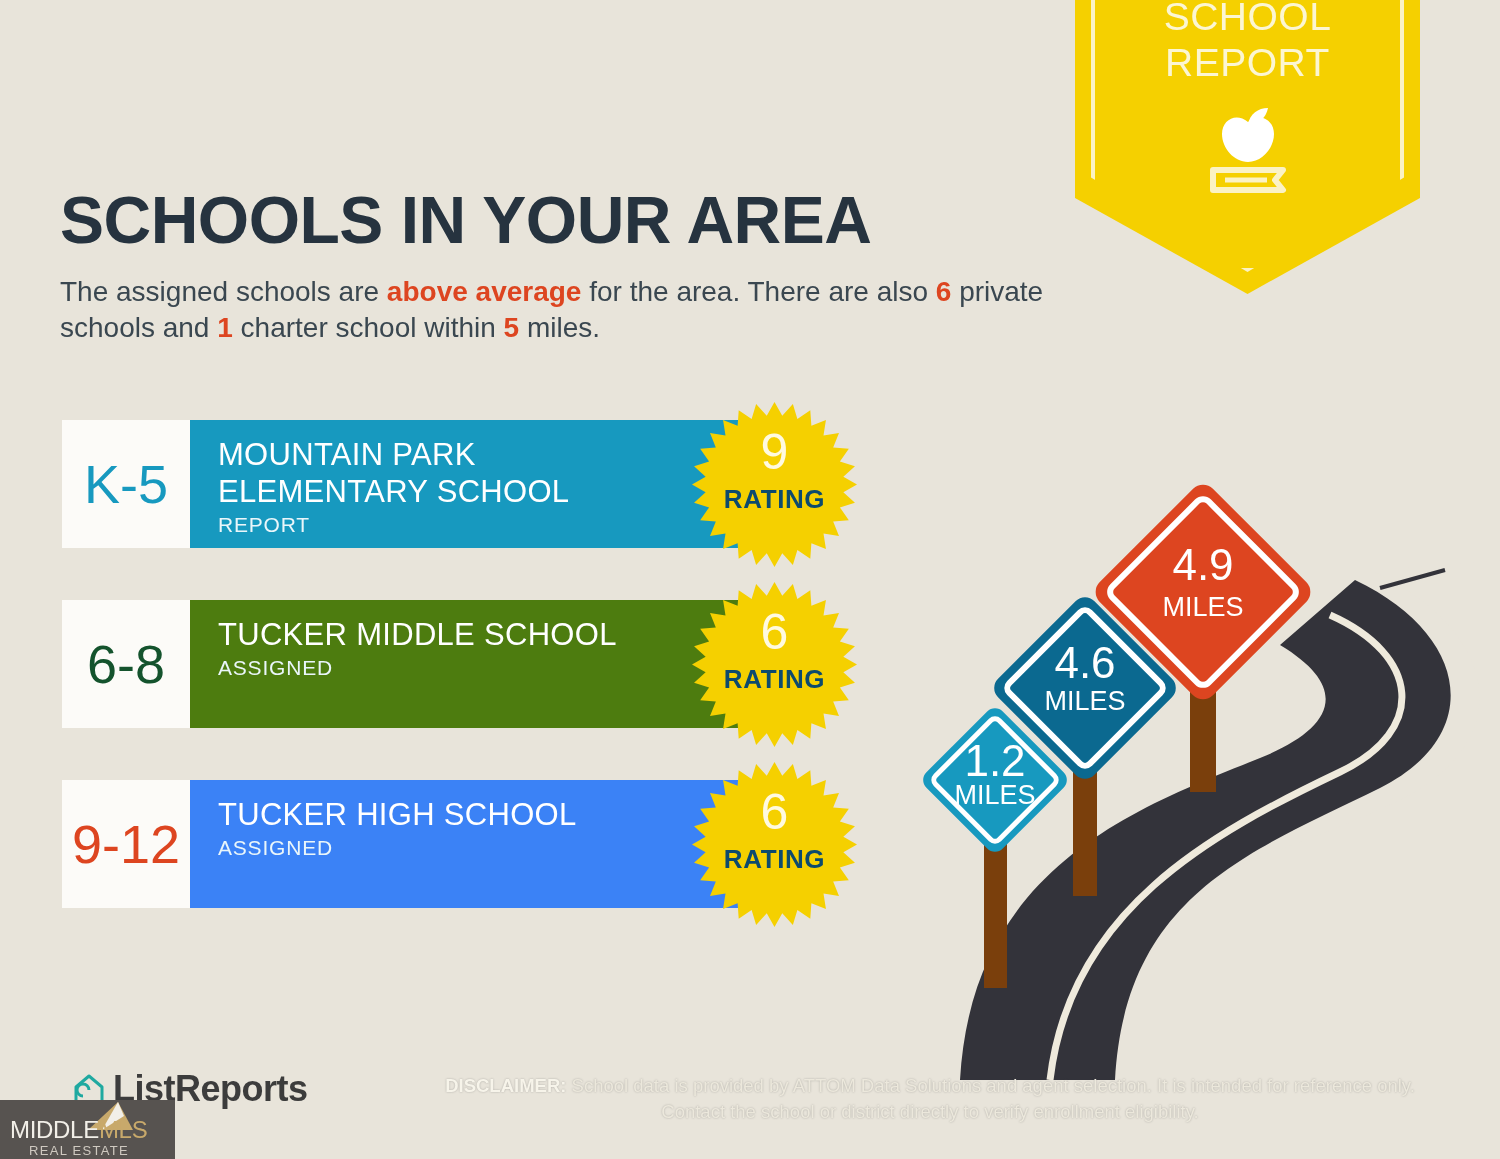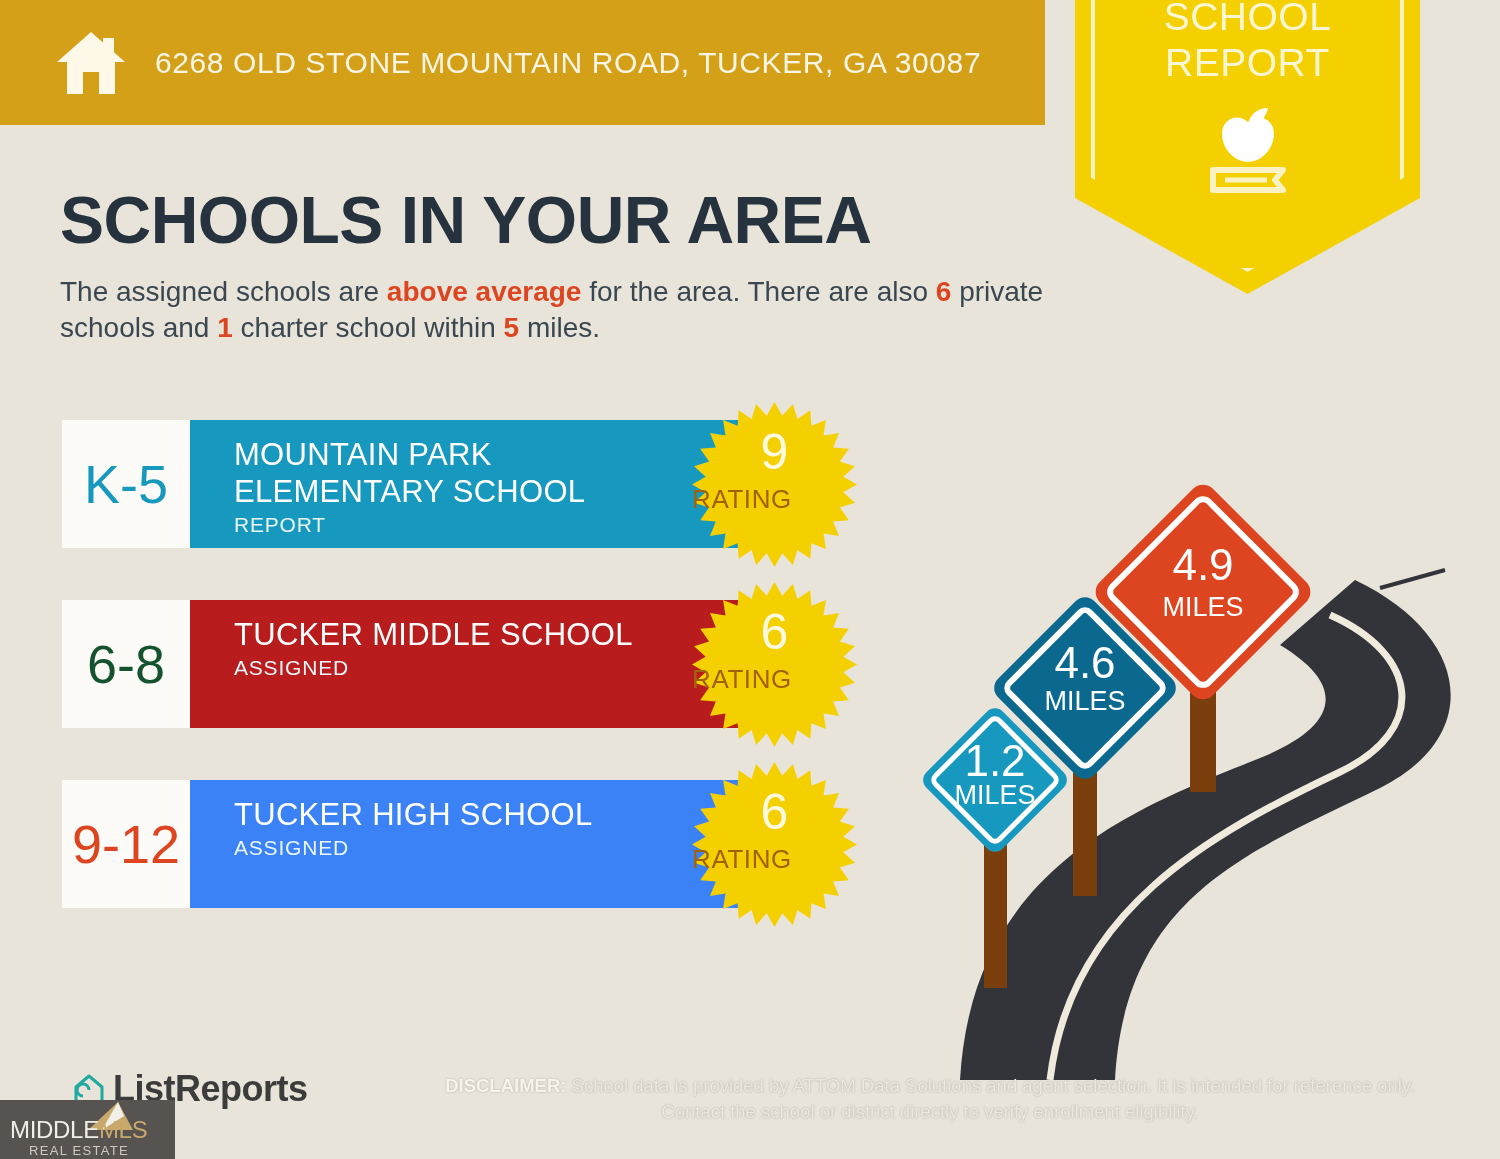--- a/index.html
+++ b/index.html
@@ -68,42 +68,42 @@
   .grade-box {
     position: absolute; left: 0; top: 0;
     width: 128px; height: 128px;
     background: #FCFBF8;
     display: flex; align-items: center; justify-content: center;
   }
   .grade-text { font-size: 54px; }
   .name-bar {
     position: absolute; left: 128px; top: 0;
     width: 565px; height: 128px;
-    padding: 16px 0 0 44px;
+    padding: 16px 0 0 28px;
   }
   .school-name {
     color: #FFFFFF; font-size: 31px; line-height: 37px;
     letter-spacing: 0.3px; max-width: 430px;
   }
   .school-status {
     color: #EAF6FA; font-size: 21px; letter-spacing: 0.8px;
     margin-top: 3px;
   }
   .rating-badge {
     position: absolute; left: 630px; top: -18px;
     width: 165px; height: 165px;
   }
   .rating-badge svg { position: absolute; left: 0; top: 0; }
   .rating-num {
     position: absolute; left: 0; top: 24px; width: 165px;
     text-align: center; color: #FFFAE0; font-size: 50px; line-height: 52px;
   }
   .rating-label {
     position: absolute; left: 0; top: 82px; width: 165px;
-    text-align: left; color: #a16207; font-size: 26px; letter-spacing: 0.6px;
+    text-align: center; color: #0c4a6e; font-size: 26px; letter-spacing: 0.6px; font-weight: bold;
   }
 
   
   .road-scene { position: absolute; left: 900px; top: 440px; width: 600px; height: 640px; }
   .sign-text-num { font-size: 44px; fill: #FFFFFF; }
   .sign-text-unit { font-size: 27px; fill: #FFFFFF; }
 
   
   .footer-logo { position: absolute; left: 72px; top: 1068px; display: flex; align-items: center; font-weight: bold; }
   .lr-mark { width: 34px; height: 34px; margin-right: 7px; }
@@ -125,27 +125,20 @@
   .gmls-georgia { color: #F2EFE8; }
   .gmls-mls { color: #C8A96B; }
   .gmls-sub { position: absolute; left: 29px; top: 43px; font-size: 13px; color: #CFC9C0; letter-spacing: 1.3px; }
   .gmls-roof { position: absolute; left: 88px; top: 0px; width: 70px; height: 30px; }
 </style>
 </head>
 <body>
 
 <div id="page">
 
-  <div class="header-bar">
-    <svg class="house-icon" viewBox="0 0 72 66">
-      <path d="M36 2 L70 32 L60 32 L60 64 L44 64 L44 42 L28 42 L28 64 L12 64 L12 32 L2 32 Z" fill="#FDF8E8"></path>
-      <rect x="48" y="8" width="11" height="17" fill="#FDF8E8"></rect>
-    </svg>
-    <div class="address">6268 OLD STONE MOUNTAIN ROAD, TUCKER, GA 30087</div>
-  </div>
 
   <div class="badge-banner">
     <div class="badge-inner-border"></div>
     <div class="badge-title">
       <span>SCHOOL</span><br>
       <span>REPORT</span>
     </div>
     <svg class="badge-emblem" width="130" height="98" viewBox="0 0 130 98">
       <path d="M65 22 c-12 -10 -26 -2 -26 12 c0 14 12 28 26 28 c14 0 26 -14 26 -28 c0 -14 -14 -22 -26 -12 z" fill="#FFFFFF"></path>
       <path d="M65 24 c2 -10 10 -16 20 -16 c-2 10 -9 16 -20 16 z" fill="#FFFFFF"></path>
@@ -175,21 +168,21 @@
         </svg>
         <div class="rating-num">9</div>
         <div class="rating-label">RATING</div>
       </div>
     </div>
 
     <div class="school-row">
       <div class="grade-box">
         <span class="grade-text" id="g1" style="color: #14532d;">6-8</span>
       </div>
-      <div class="name-bar" id="bar1" style="background: #b91c1c;">
+      <div class="name-bar" id="bar1" style="background: #4d7c0f;">
         <div class="school-name">TUCKER MIDDLE SCHOOL</div>
         <div class="school-status">ASSIGNED</div>
       </div>
       <div class="rating-badge">
         <svg width="165" height="165" viewBox="0 0 100 100">
           <polygon class="star" points="50.00,0.00 54.70,8.26 61.13,1.25 63.87,10.36 71.69,4.95 72.35,14.44 81.17,10.91 79.70,20.30 89.09,18.83 85.56,27.65 95.05,28.31 89.64,36.13 98.75,38.87 91.74,45.30 100.00,50.00 91.74,54.70 98.75,61.13 89.64,63.87 95.05,71.69 85.56,72.35 89.09,81.17 79.70,79.70 81.17,89.09 72.35,85.56 71.69,95.05 63.87,89.64 61.13,98.75 54.70,91.74 50.00,100.00 45.30,91.74 38.87,98.75 36.13,89.64 28.31,95.05 27.65,85.56 18.83,89.09 20.30,79.70 10.91,81.17 14.44,72.35 4.95,71.69 10.36,63.87 1.25,61.13 8.26,54.70 0.00,50.00 8.26,45.30 1.25,38.87 10.36,36.13 4.95,28.31 14.44,27.65 10.91,18.83 20.30,20.30 18.83,10.91 27.65,14.44 28.31,4.95 36.13,10.36 38.87,1.25 45.30,8.26" fill="#F5D000"></polygon>
         </svg>
         <div class="rating-num">6</div>
         <div class="rating-label">RATING</div>
       </div>

